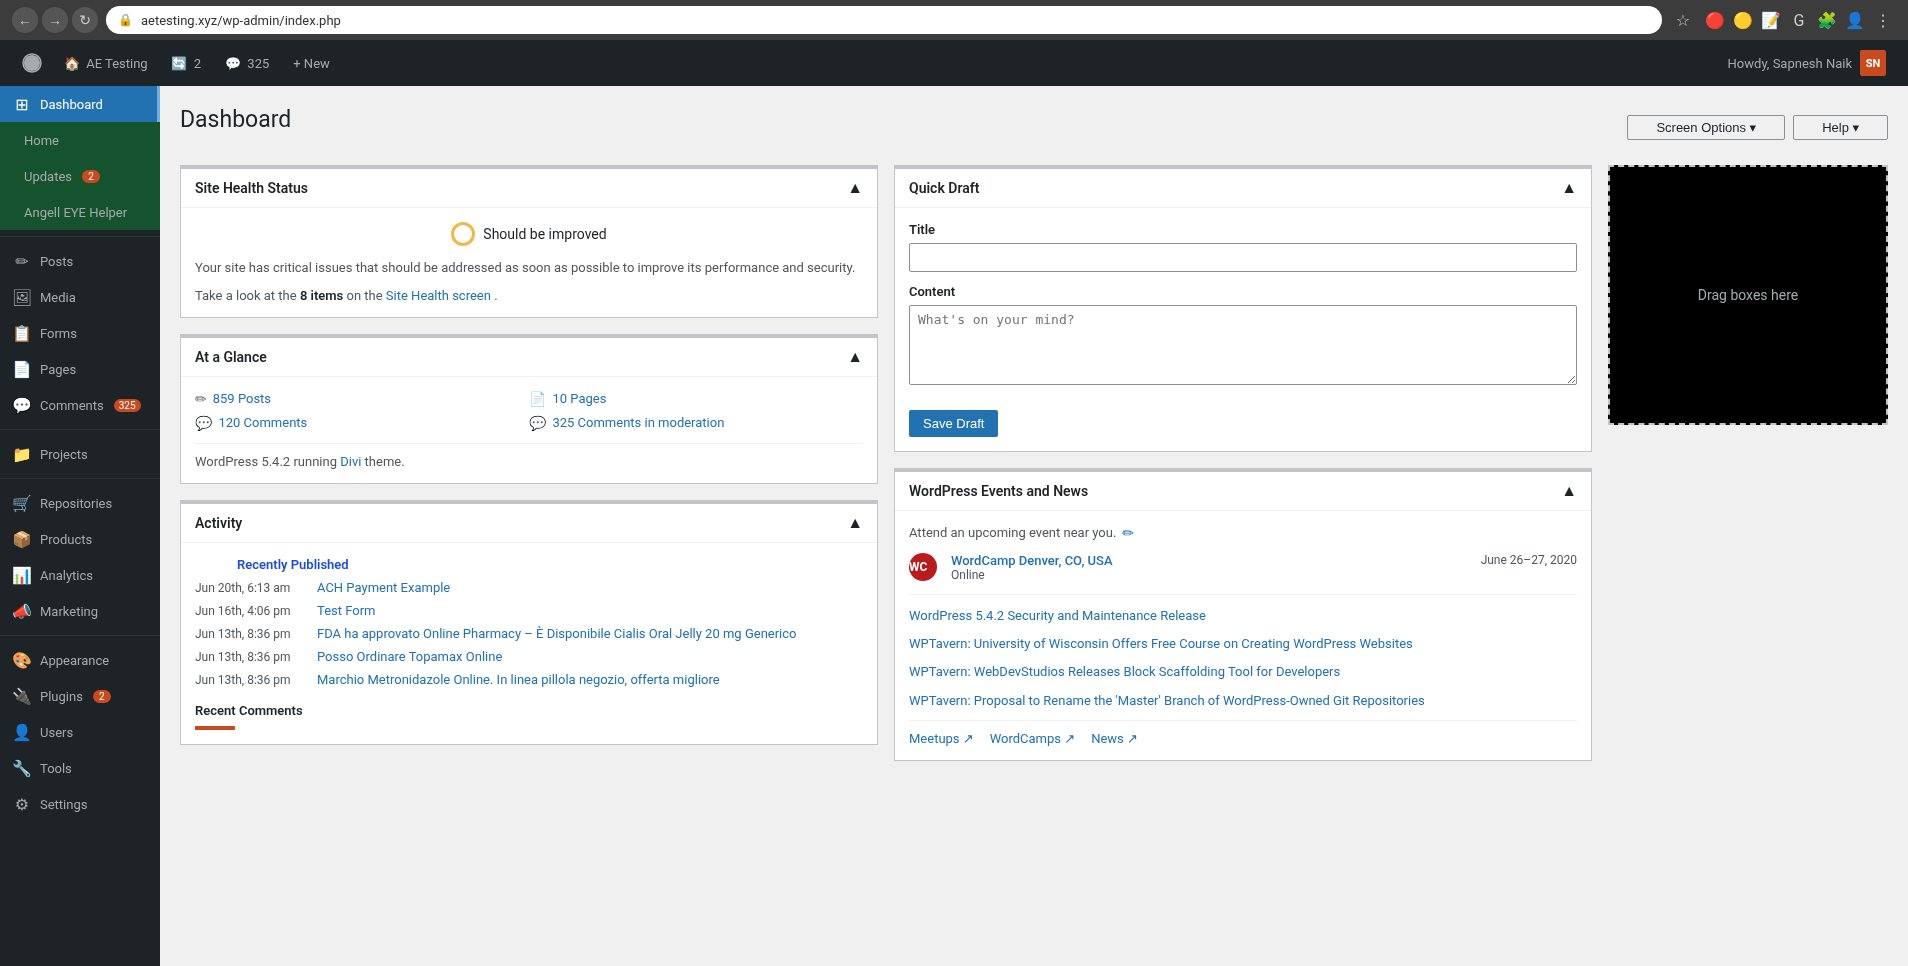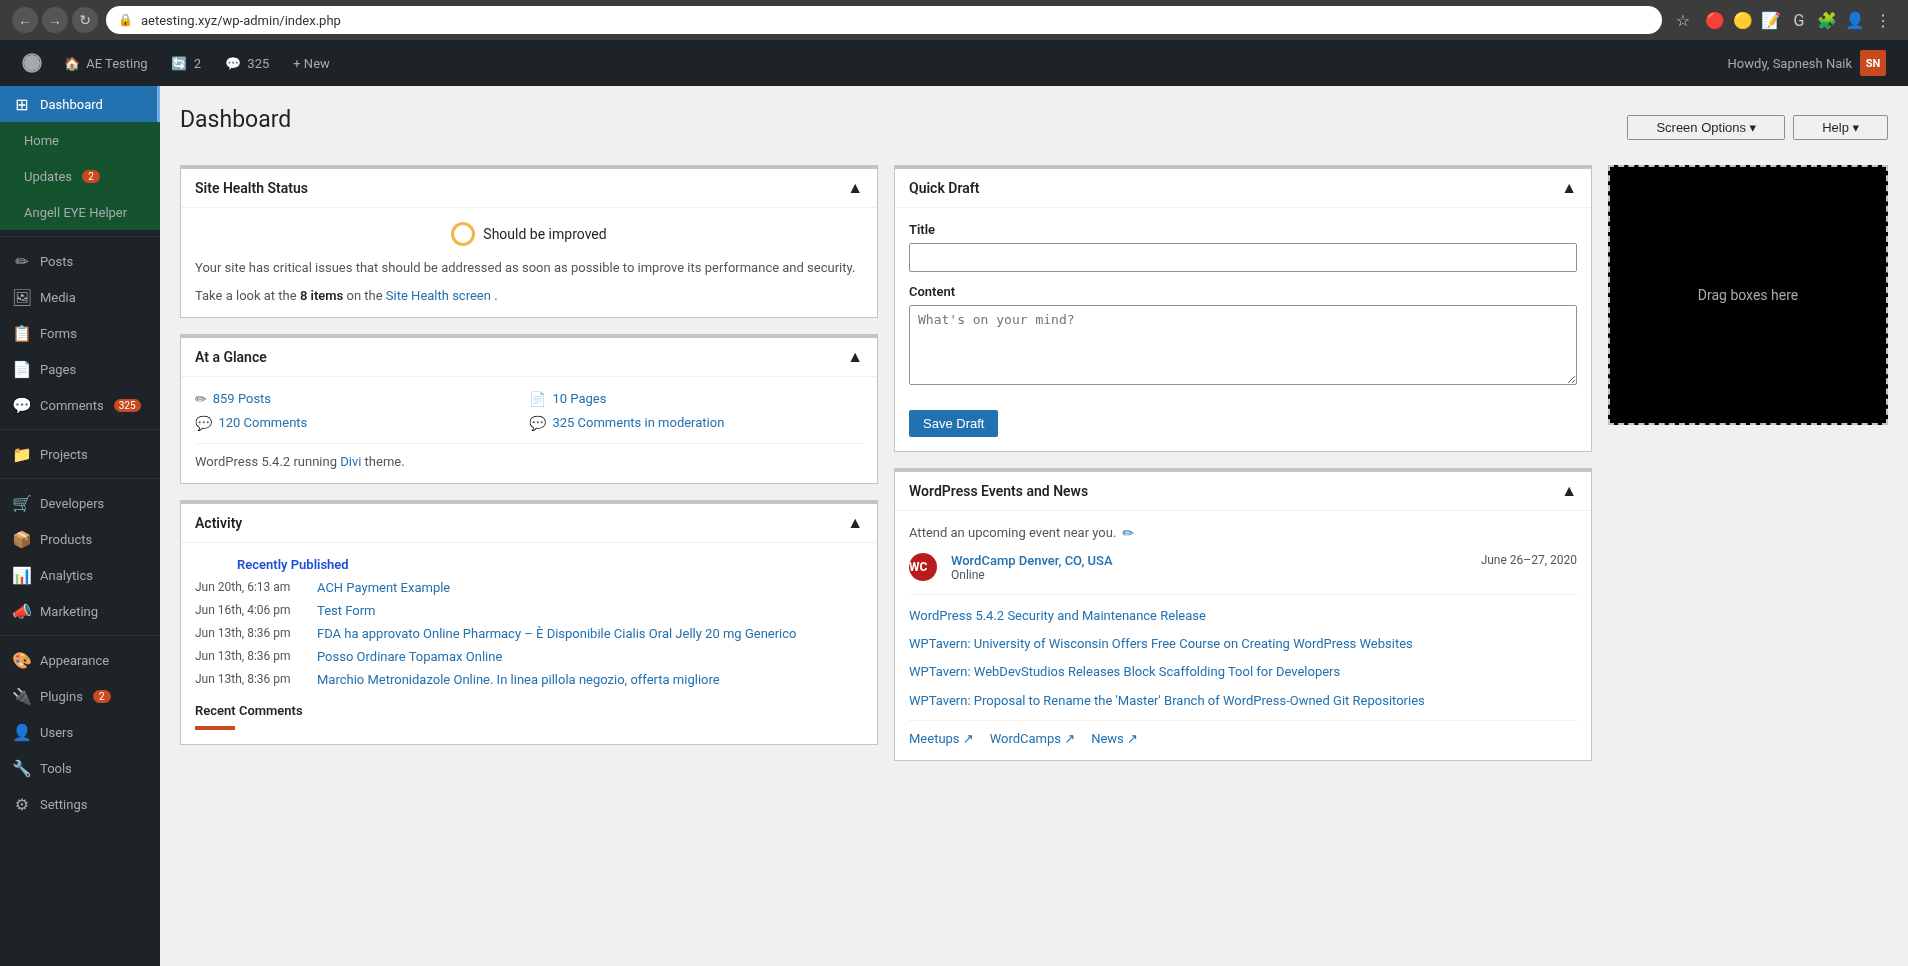--- a/index.html
+++ b/index.html
@@ -67,21 +67,21 @@
     
     .at-glance-grid { display: grid; grid-template-columns: 1fr 1fr; gap: 8px 0; margin-bottom: 12px; }
     .at-glance-item { display: flex; align-items: center; gap: 6px; font-size: 13px; color: #50575e; }
     .at-glance-link { color: #2271b1; text-decoration: none; font-size: 13px; }
     .at-glance-icon { font-size: 14px; color: #646970; }
     .at-glance-footer { font-size: 13px; color: #50575e; border-top: 1px solid #f0f0f1; padding-top: 10px; margin-top: 4px; }
     .at-glance-footer a { color: #2271b1; text-decoration: none; }
 
     
     .activity-section-title { font-size: 13px; font-weight: 600; color: #1d4ed8; margin-bottom: 8px; padding-left: 42px; }
-    .activity-item { display: flex; align-items: center; gap: 12px; margin-bottom: 8px; }
+    .activity-item { display: flex; align-items: flex-end; gap: 12px; margin-bottom: 8px; }
     .activity-date { color: #50575e; font-size: 12px; min-width: 110px; }
     .activity-link { color: #2271b1; text-decoration: none; font-size: 13px; }
 
     
     .quick-draft-label { font-size: 13px; font-weight: 600; color: #1d2327; margin-bottom: 6px; display: block; }
     .quick-draft-input { width: 100%; border: 1px solid #8c8f94; border-radius: 2px; padding: 6px 8px; font-size: 13px; color: #1d2327; outline: none; }
     .quick-draft-textarea { width: 100%; border: 1px solid #8c8f94; border-radius: 2px; padding: 6px 8px; font-size: 13px; color: #1d2327; resize: vertical; min-height: 80px; outline: none; }
     .quick-draft-btn { background: #2271b1; color: #fff; border: none; border-radius: 2px; padding: 6px 14px; font-size: 13px; cursor: pointer; margin-top: 10px; }
     .form-group { margin-bottom: 12px; }
 
@@ -211,21 +211,21 @@
         <span class="sidebar-badge">325</span>
       </li>
       <div class="sidebar-separator"></div>
       <li class="sidebar-item">
         <span class="sidebar-icon">📁</span>
         <span class="sidebar-label">Projects</span>
       </li>
       <div class="sidebar-separator"></div>
       <li class="sidebar-item">
         <span class="sidebar-icon">🛒</span>
-        <span class="sidebar-label">Developers</span>
+        <span class="sidebar-label">Repositories</span>
       </li>
       <li class="sidebar-item">
         <span class="sidebar-icon">📦</span>
         <span class="sidebar-label">Products</span>
       </li>
       <li class="sidebar-item">
         <span class="sidebar-icon">📊</span>
         <span class="sidebar-label">Analytics</span>
       </li>
       <li class="sidebar-item">

